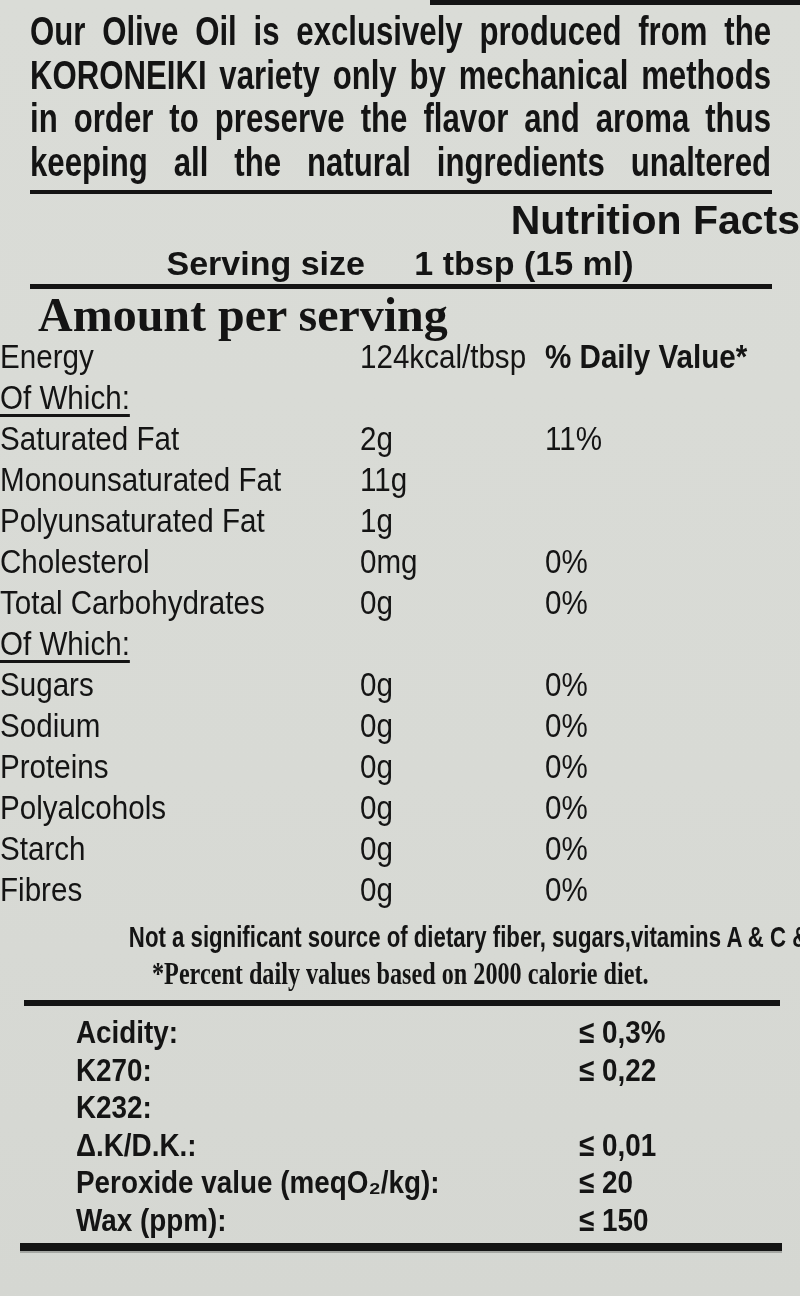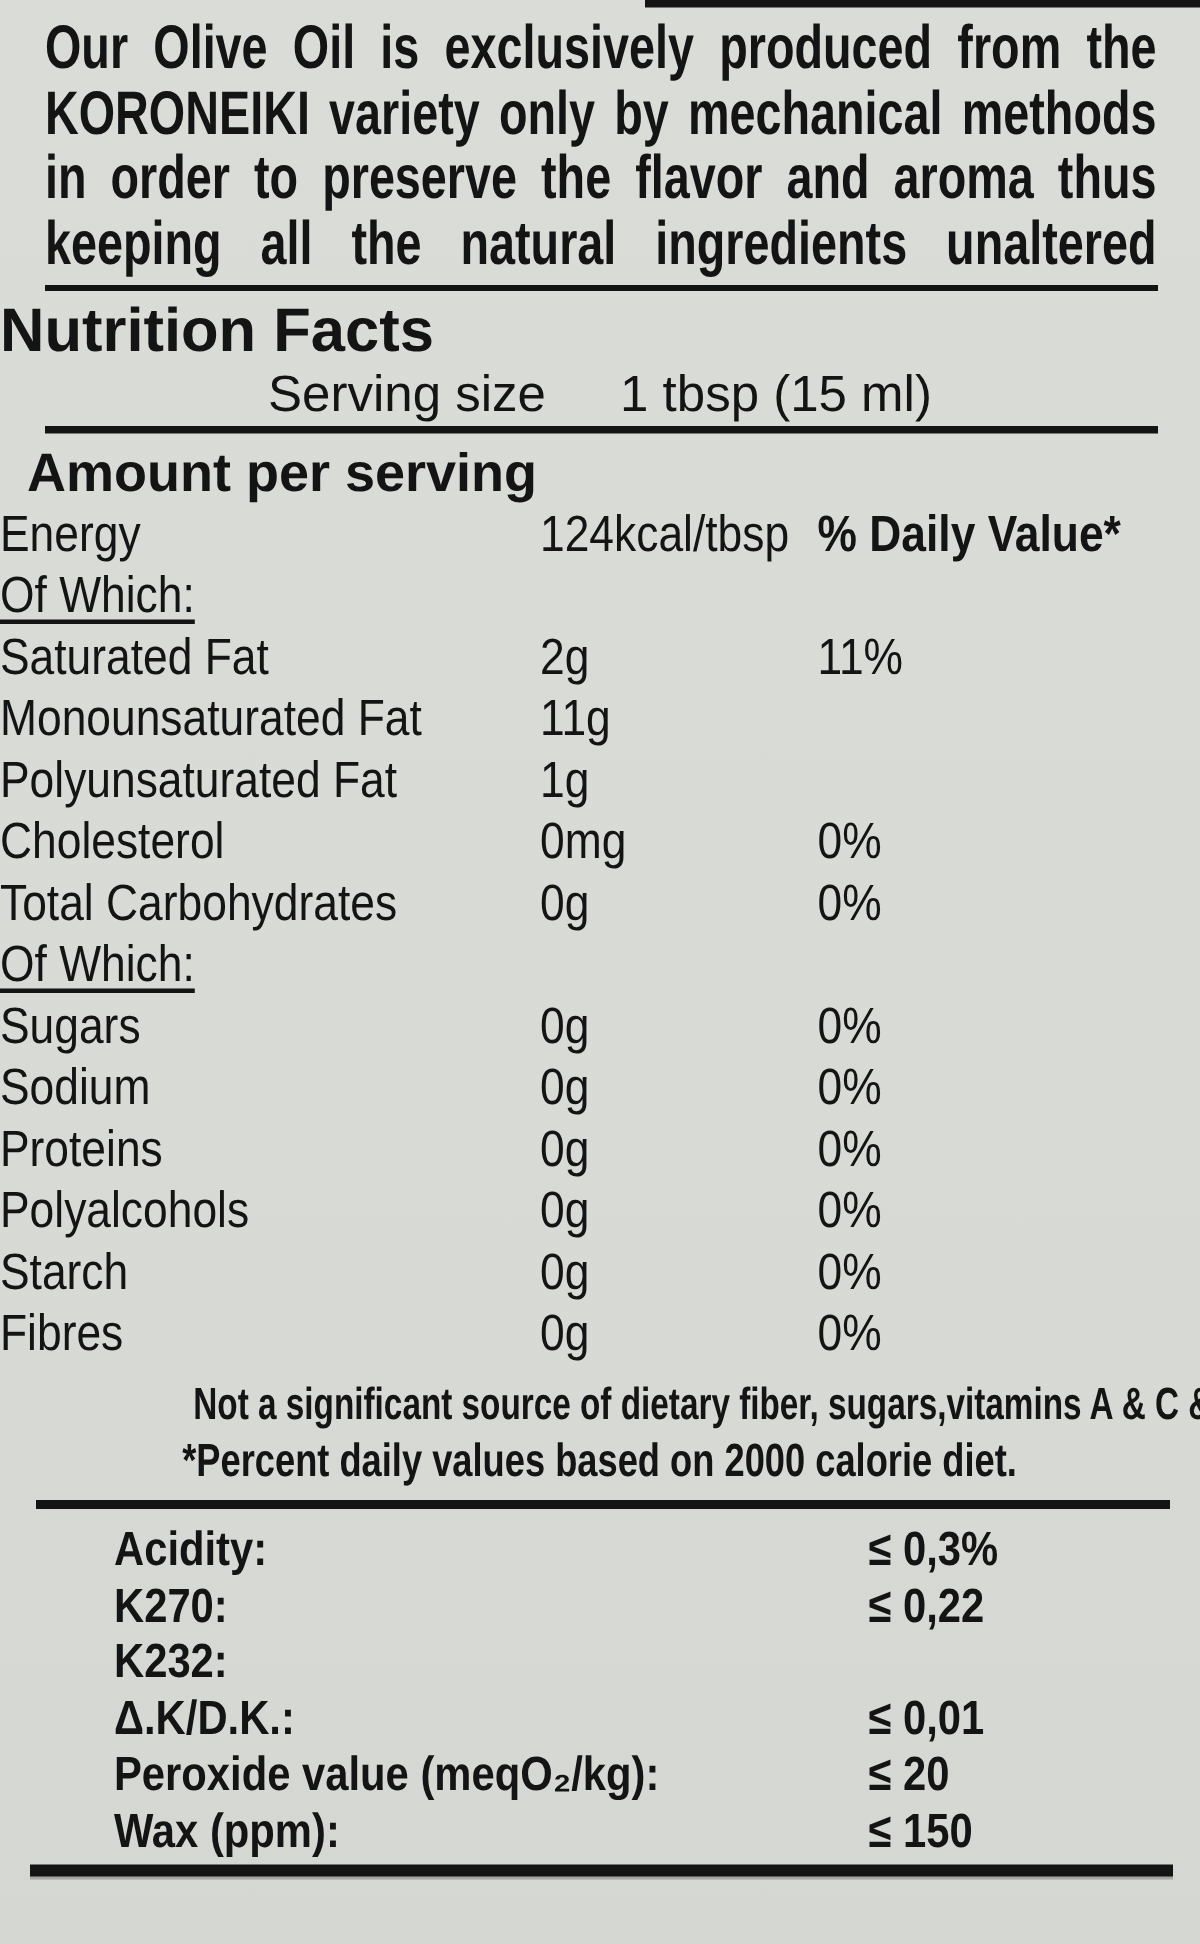--- a/index.html
+++ b/index.html
@@ -17,33 +17,33 @@
     transform:scaleX(0.76);transform-origin:0 0;
     font-size:41px;line-height:43.5px;font-weight:bold;
     letter-spacing:0;
   }
   .intro .line{text-align:justify;text-align-last:justify;white-space:nowrap;}
   .rule{background:#141414;border:none;}
   .rule1{height:4px;margin:6px 28px 0 30px;}
   .rule2{height:5px;margin:1px 28px 0 30px;}
   .rule3{height:6px;margin:7px 20px 0 24px;}
   .rule4{height:8px;margin:4px 18px 0 20px;box-shadow:0 2px 0 rgba(20,20,20,.25);}
-  .nf-title{text-align:left;font-weight:bold;font-size:41px;line-height:46px;margin-top:3px;}
-  .serving{text-align:center;font-size:34px;line-height:40px;font-weight:normal;}
+  .nf-title{text-align:right;font-weight:bold;font-size:41px;line-height:46px;margin-top:3px;}
+  .serving{text-align:center;font-size:34px;line-height:40px;font-weight:bold;}
   .serving .sv{margin-left:40px;}
-  .amount{margin:4px 0 0 18px;font-weight:bold;font-size:36px;line-height:43px;}
+  .amount{margin:4px 0 0 38px;font-weight:bold;font-size:48px;line-height:43px;font-family:Liberation Serif, serif;}
   .nrows{margin-top:0;}
   .nrow{height:41px;line-height:41px;display:grid;grid-template-columns:360px 185px 1fr;font-size:34px;}
   .cx{display:inline-block;transform:scaleX(0.87);transform-origin:0 50%;white-space:nowrap;}
   .cxc{display:inline-block;white-space:nowrap;}
   .nrow.u .cx{text-decoration:underline;text-decoration-thickness:3px;text-underline-offset:5px;}
   .nrow .dv-head{font-weight:bold;}
   .fn1{text-align:center;font-weight:bold;font-size:30px;line-height:37px;margin-top:8px;}
   .fn1 .cxc{transform:scaleX(0.74);transform-origin:50% 50%;}
-  .fn2{text-align:center;font-size:31px;line-height:38px;font-weight:bold;}
+  .fn2{text-align:center;font-size:31px;line-height:38px;font-weight:bold;font-family:Liberation Serif, serif;}
   .fn2 .cxc{transform:scaleX(0.78);transform-origin:50% 50%;}
   .chem{margin-top:8px;}
   .crow{height:37.5px;line-height:37.5px;display:grid;grid-template-columns:503px 1fr;padding-left:76px;font-size:32px;font-weight:bold;}
 </style>
 </head>
 <body>
 
 <div>
 
   <div class="topstrip"></div>

